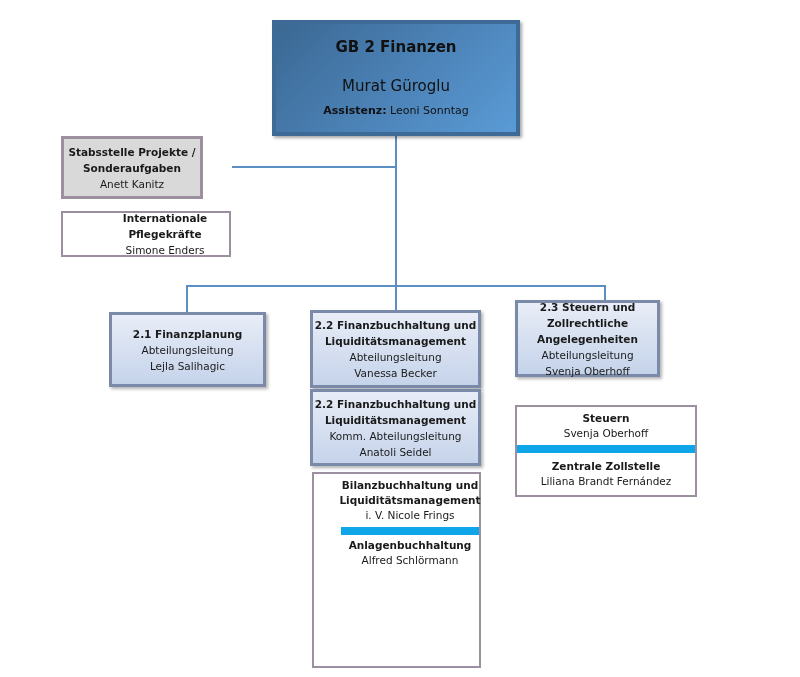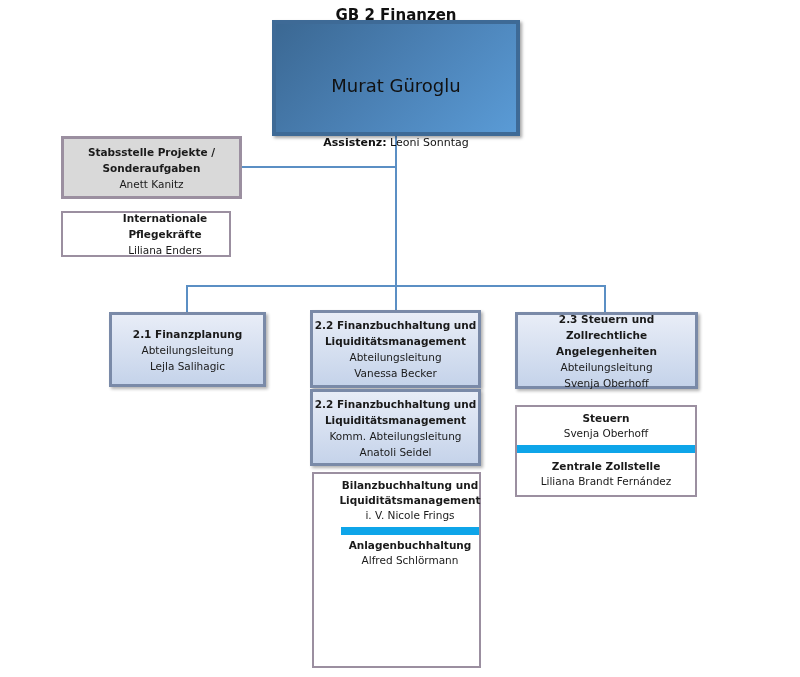--- a/index.html
+++ b/index.html
@@ -5,21 +5,21 @@
   html, body { margin:0; padding:0; }
   body { width:800px; height:677px; background:#ffffff; position:relative; overflow:hidden;
          font-family:"DejaVu Sans", "Liberation Sans", sans-serif; color:#1a1a1a; }
   .line { position:absolute; background:#5b8fc4; }
   .box { position:absolute; box-sizing:border-box; display:flex; flex-direction:column;
          align-items:center; justify-content:center; text-align:center; font-size:10.5px; line-height:16px; }
   .b { font-weight:bold; }
   .top { border:4px solid #3e6a96; background:linear-gradient(135deg,#3b6893 0%,#4b81b5 50%,#5a9bd6 100%);
          box-shadow:2px 2px 3px rgba(0,0,0,0.35); color:#111; }
   .top .t1 { font-size:15px; font-weight:bold; line-height:20px; }
-  .top .t2 { font-size:18px; line-height:18px;margin-top:20px; }
+  .top .t2 { font-size:15px; line-height:18px;margin-top:20px; }
   .top .t3 { font-size:11px; margin-top:8px; }
   .grey { border:3px solid #9b8fa0; background:#d9d9d9; }
   .white { border:2.5px solid #9b8fa0; background:#ffffff;padding-left:38px; }
   .blue { border:3px solid #7a8aa8; background:linear-gradient(180deg,#e8edf7 0%,#c5d3ea 100%);
           box-shadow:2px 2px 3px rgba(0,0,0,0.3); }
   .stack { position:absolute; box-sizing:border-box; border:2.5px solid #9b8fa0; background:#fff; }
   .stack .cell { box-sizing:border-box; display:flex; flex-direction:column; align-items:center;
                  justify-content:center; text-align:center; font-size:10.5px; line-height:15px;
                  border-bottom:8px solid #0ea5e9; }
   .stack .cell:last-child { border-bottom:none; }
@@ -27,54 +27,54 @@
 </head>
 <body>
 
 <div class="line" style="left:395px;top:135px;width:2px;height:151px;"></div>
 <div class="line" style="left:232px;top:166px;width:164px;height:1.5px;"></div>
 <div class="line" style="left:186px;top:285px;width:420px;height:1.5px;"></div>
 <div class="line" style="left:186px;top:285px;width:1.5px;height:28px;"></div>
 <div class="line" style="left:395px;top:285px;width:1.5px;height:26px;"></div>
 <div class="line" style="left:604px;top:285px;width:1.5px;height:28px;"></div>
 
-<div class="box top" style="left:272px;top:20px;width:248px;height:116px;gap:32px;">
+<div class="box top" style="left:272px;top:20px;width:248px;height:116px;">
   <div class="t1">GB 2 Finanzen</div>
   <div class="t2">Murat Güroglu</div>
   <div class="t3"><span class="b">Assistenz:</span> <span>Leoni Sonntag</span></div>
 </div>
 
-<div class="box grey" style="left:61px;top:136px;width:181px;height:63px;">
+<div class="box grey" style="left:61px;top:136px;width:142px;height:63px;">
   <div class="b">Stabsstelle Projekte /</div>
   <div class="b">Sonderaufgaben</div>
   <div>Anett Kanitz</div>
 </div>
 <div class="box white" style="left:61px;top:211px;width:170px;height:46px;">
   <div class="b">Internationale Pflegekräfte</div>
-  <div>Liliana Enders</div>
+  <div>Simone Enders</div>
 </div>
 
 <div class="box blue" style="left:109px;top:312px;width:157px;height:75px;">
   <div class="b">2.1 Finanzplanung</div>
   <div>Abteilungsleitung</div>
   <div>Lejla Salihagic</div>
 </div>
 <div class="box blue" style="left:310px;top:310px;width:171px;height:78px;">
   <div class="b">2.2 Finanzbuchhaltung und</div>
   <div class="b">Liquiditätsmanagement</div>
   <div>Abteilungsleitung</div>
   <div>Vanessa Becker</div>
 </div>
 <div class="box blue" style="left:310px;top:389px;width:171px;height:77px;">
   <div class="b">2.2 Finanzbuchhaltung und</div>
   <div class="b">Liquiditätsmanagement</div>
   <div>Komm. Abteilungsleitung</div>
   <div>Anatoli Seidel</div>
 </div>
-<div class="box blue" style="left:515px;top:312px;width:183px;height:77px;">
+<div class="box blue" style="left:515px;top:300px;width:145px;height:77px;">
   <div class="b">2.3 Steuern und Zollrechtliche</div>
   <div class="b">Angelegenheiten</div>
   <div>Abteilungsleitung</div>
   <div>Svenja Oberhoff</div>
 </div>
 
 <div class="stack" style="left:312px;top:472px;width:169px;height:196px;padding-left:27px;">
   <div class="cell" style="height:61px;">
     <div class="b">Bilanzbuchhaltung und</div>
     <div class="b">Liquiditätsmanagement</div>

